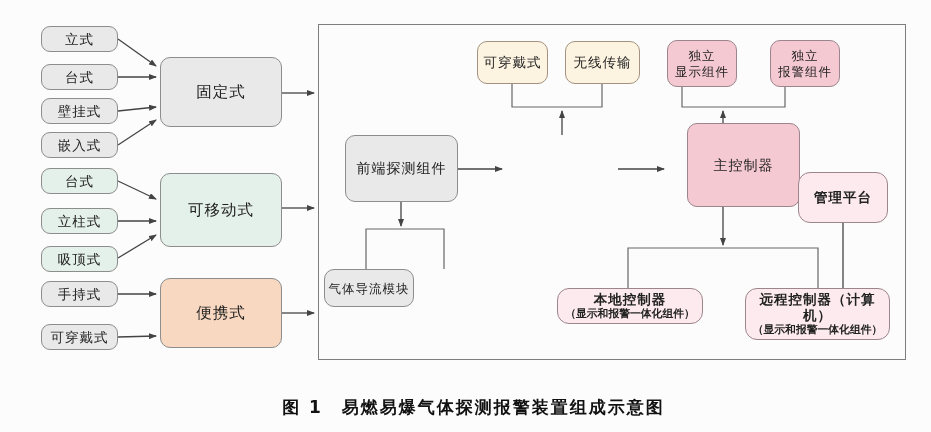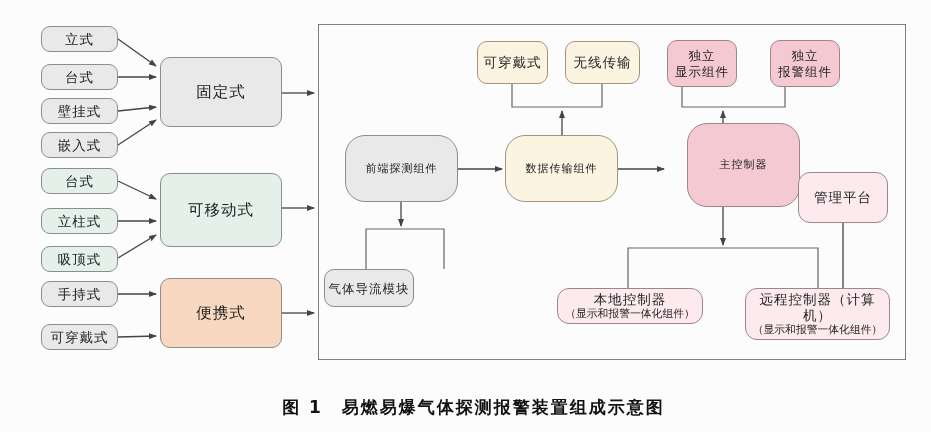--- a/index.html
+++ b/index.html
@@ -28,22 +28,22 @@
     display:flex; flex-direction:column; align-items:center; justify-content:center;
     text-align:center; letter-spacing:1px; line-height:1.2;
   }
   .sm{ width:77px; height:26px; font-size:13.5px; border-radius:9px; border:1.4px solid var(--gray-border); }
   .cat{ width:122px; font-size:15.5px; border-radius:10px; border:1.5px solid var(--gray-border); }
   .gray{ background:var(--gray-fill); border-color:var(--gray-border); }
   .mint{ background:var(--mint-fill); border-color:var(--gray-border); }
   .peach{ background:var(--peach-fill); border-color:var(--gray-border); }
   .cream{ background:var(--cream-fill); border-color:var(--warm-border); }
   .pink{ background:var(--pink-fill); border-color:var(--pink-border);margin-left:20px; }
-  .rose{ background:var(--rose-fill); border-color:var(--pink-border); }
-  .inner{ border-width:1.5px; border-style:solid; border-radius:20px; font-size:11px; }
+  .rose{ background:var(--rose-fill); border-color:var(--pink-border);font-weight:bold; }
+  .inner{ border-width:1.5px; border-style:solid; border-radius:10px; font-size:14px; }
   .small-inner{ font-size:13.5px; border-radius:10px; border-width:1.4px; border-style:solid; }
   .twoline{ font-size:12.5px; line-height:1.25; border-radius:10px; border-width:1.4px; border-style:solid; }
   .ctrl{ border-radius:12px; border-width:1.4px; border-style:solid; }
   .ctrl .l1{ font-size:13.5px; letter-spacing:1px; }
   .ctrl .l2{ font-size:10.8px; letter-spacing:0; margin-top:1px; }
   .caption{
     position:absolute; left:0; top:396px; width:931px; text-align:center;
     font-family:"DejaVu Sans","Liberation Sans",sans-serif;
     font-weight:700; font-size:17px; letter-spacing:2px; color:#111;
     white-space:pre; z-index:3;margin-left:8px;
@@ -123,21 +123,20 @@
   <div class="node twoline pink" style="left:647px;top:40px;width:70px;height:47px">
     <span>独立</span>
     <span>显示组件</span>
   </div>
   <div class="node twoline pink" style="left:750px;top:40px;width:70px;height:47px">
     <span>独立</span>
     <span>报警组件</span>
   </div>
 
   <div class="node inner gray" style="left:345px;top:135px;width:113px;height:67px">前端探测组件</div>
-  <div class="node inner cream" style="left:505px;top:135px;width:113px;height:67px">数据传输组件</div>
   <div class="node inner pink" style="left:667px;top:123px;width:113px;height:84px">主控制器</div>
   <div class="node inner rose" style="left:798px;top:172px;width:90px;height:51px;border-radius:12px;font-size:13.5px">管理平台</div>
 
   <div class="node small-inner gray" style="left:324px;top:269px;width:90px;height:38px;font-size:12.5px">气体导流模块</div>
 
   <div class="node ctrl rose" style="left:557px;top:288px;width:146px;height:36px">
     <span class="l1">本地控制器</span>
     <span class="l2">（显示和报警一体化组件）</span>
   </div>
   <div class="node ctrl rose" style="left:745px;top:288px;width:145px;height:52px">

